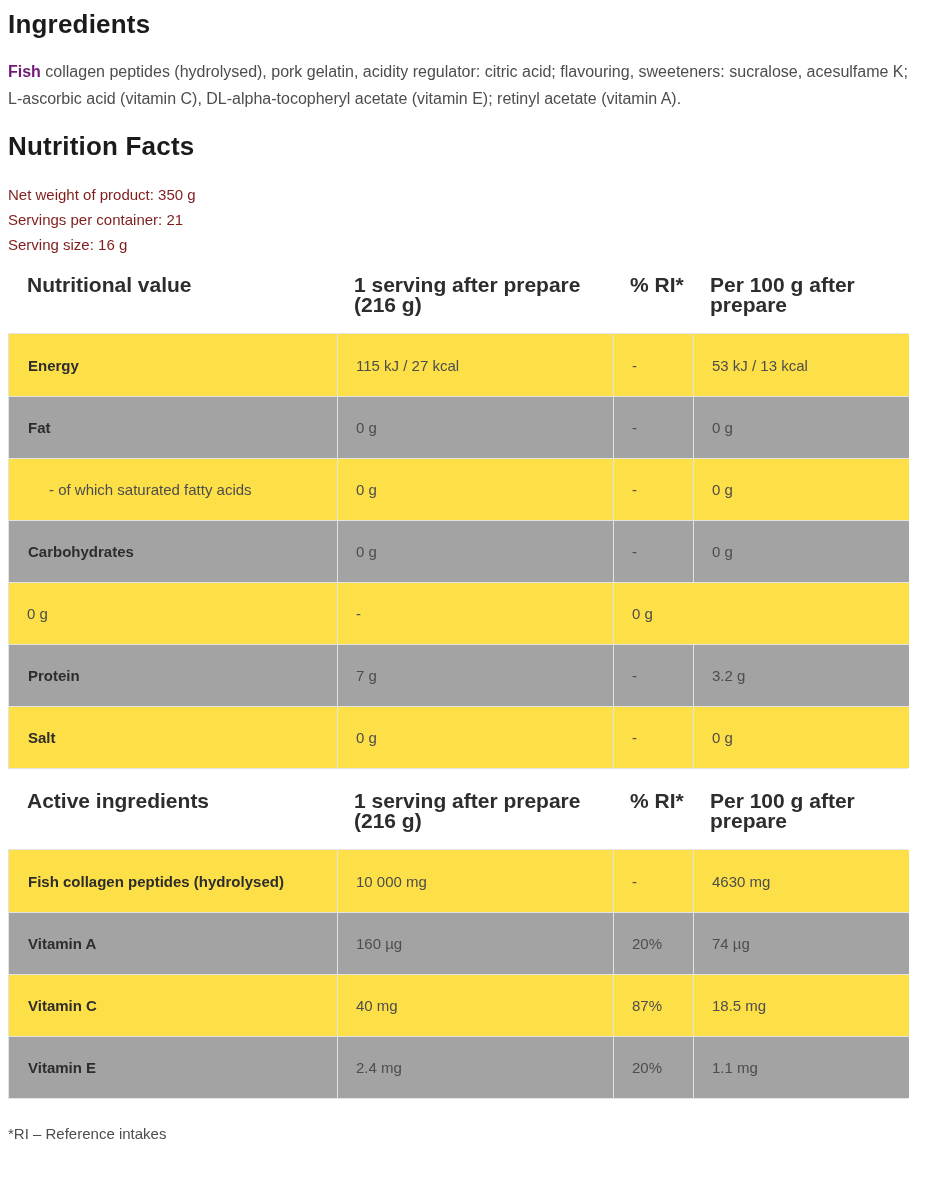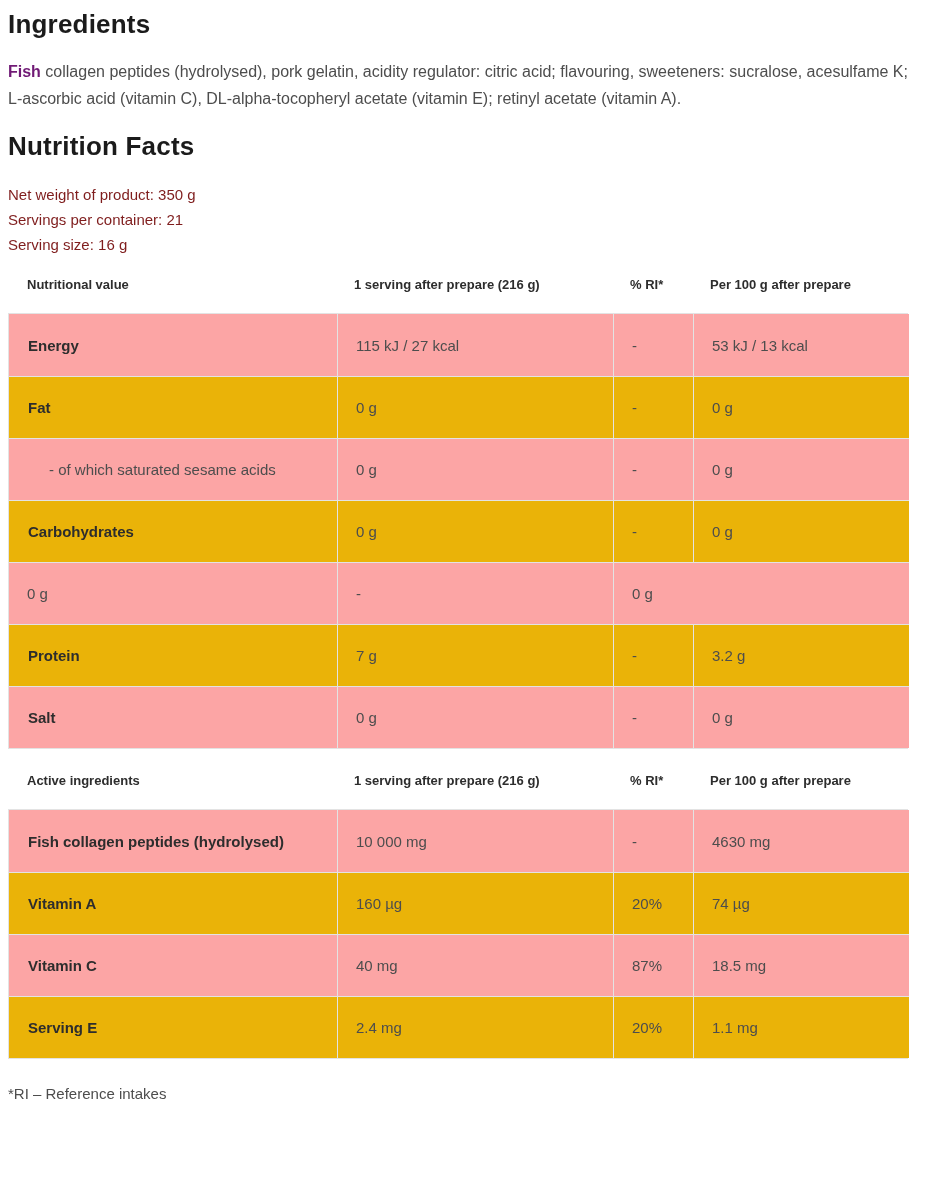--- a/index.html
+++ b/index.html
@@ -35,32 +35,32 @@
 
   .grid-row {
     display: grid;
     grid-template-columns: 328px 276px 80px 216px;
     width: 900px;
   }
 
   .tbl-head { margin: 18px 0 18px 0; }
   .tbl-head.second { margin-top: 22px; }
   .tbl-head .hcell {
-    font-size: 13px;
+    font-size: 21px;
     font-weight: 700;
     color: #2d2d2d;
     padding-left: 18px;
     line-height: 20px;
   }
   .tbl-head .hcell.first { padding-left: 19px; }
 
   .tbl-body { border: 1px solid #e3e3e3; }
-  .row { min-height: 62px; background: #fca5a5; }
+  .row { min-height: 62px; background: #fde047; }
   .row + .row { border-top: 1px solid #e3e3e3; }
-  .row.stripe { background: #eab308; }
+  .row.stripe { background: #a3a3a3; }
   .cell {
     display: flex;
     align-items: center;
     padding: 8px 10px 8px 18px;
     font-size: 15px;
     color: #4d4d4d;
     line-height: 21px;
   }
   .cell + .cell { border-left: 1px solid #e3e3e3; }
   .cell.label { font-weight: 700; color: #2d2d2d; padding-left: 19px; }
@@ -100,21 +100,21 @@
       <div class="cell">-</div>
       <div class="cell">53 kJ / 13 kcal</div>
     </div>
     <div class="grid-row row stripe">
       <div class="cell label">Fat</div>
       <div class="cell">0 g</div>
       <div class="cell">-</div>
       <div class="cell">0 g</div>
     </div>
     <div class="grid-row row sub">
-      <div class="cell label">- of which saturated sesame acids</div>
+      <div class="cell label">- of which saturated fatty acids</div>
       <div class="cell">0 g</div>
       <div class="cell">-</div>
       <div class="cell">0 g</div>
     </div>
     <div class="grid-row row stripe">
       <div class="cell label">Carbohydrates</div>
       <div class="cell">0 g</div>
       <div class="cell">-</div>
       <div class="cell">0 g</div>
     </div>
@@ -157,21 +157,21 @@
       <div class="cell">20%</div>
       <div class="cell">74 µg</div>
     </div>
     <div class="grid-row row">
       <div class="cell label">Vitamin C</div>
       <div class="cell">40 mg</div>
       <div class="cell">87%</div>
       <div class="cell">18.5 mg</div>
     </div>
     <div class="grid-row row stripe">
-      <div class="cell label">Serving E</div>
+      <div class="cell label">Vitamin E</div>
       <div class="cell">2.4 mg</div>
       <div class="cell">20%</div>
       <div class="cell">1.1 mg</div>
     </div>
   </div>
 
   <div class="footnote">*RI – Reference intakes</div>
 
 </div>
 

